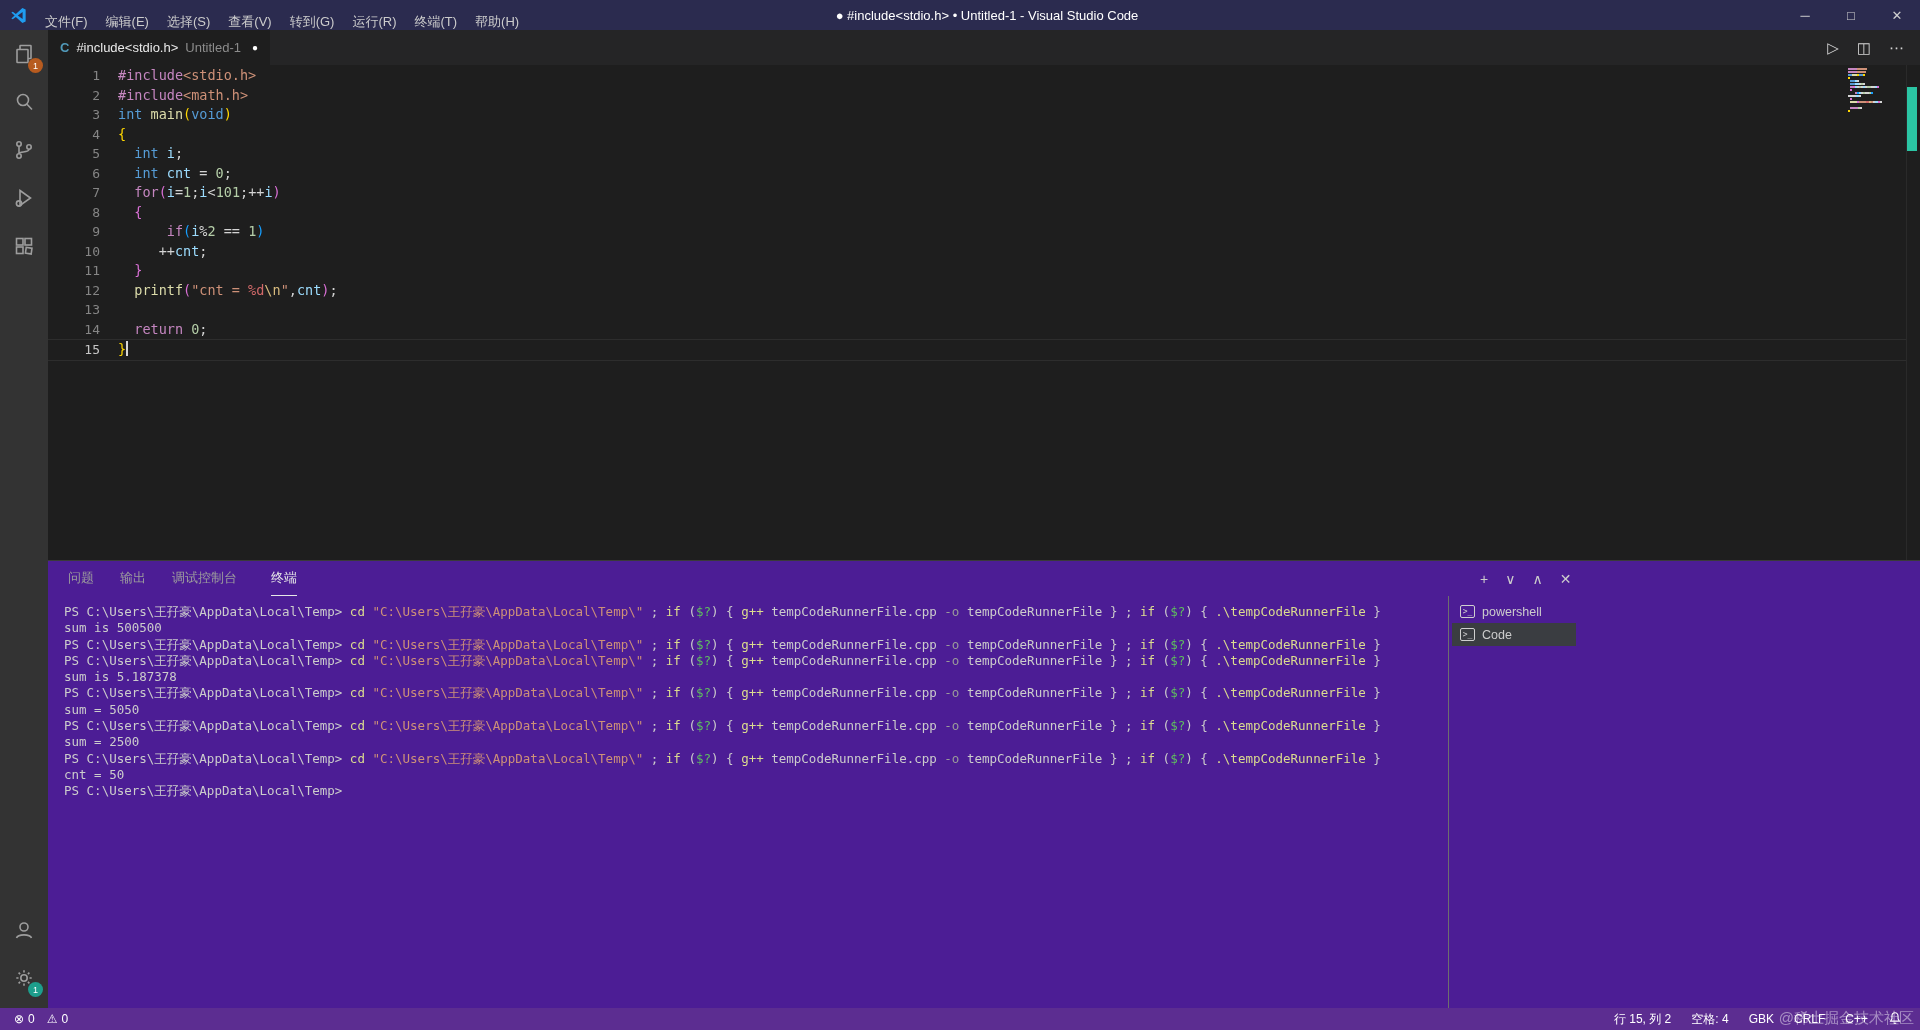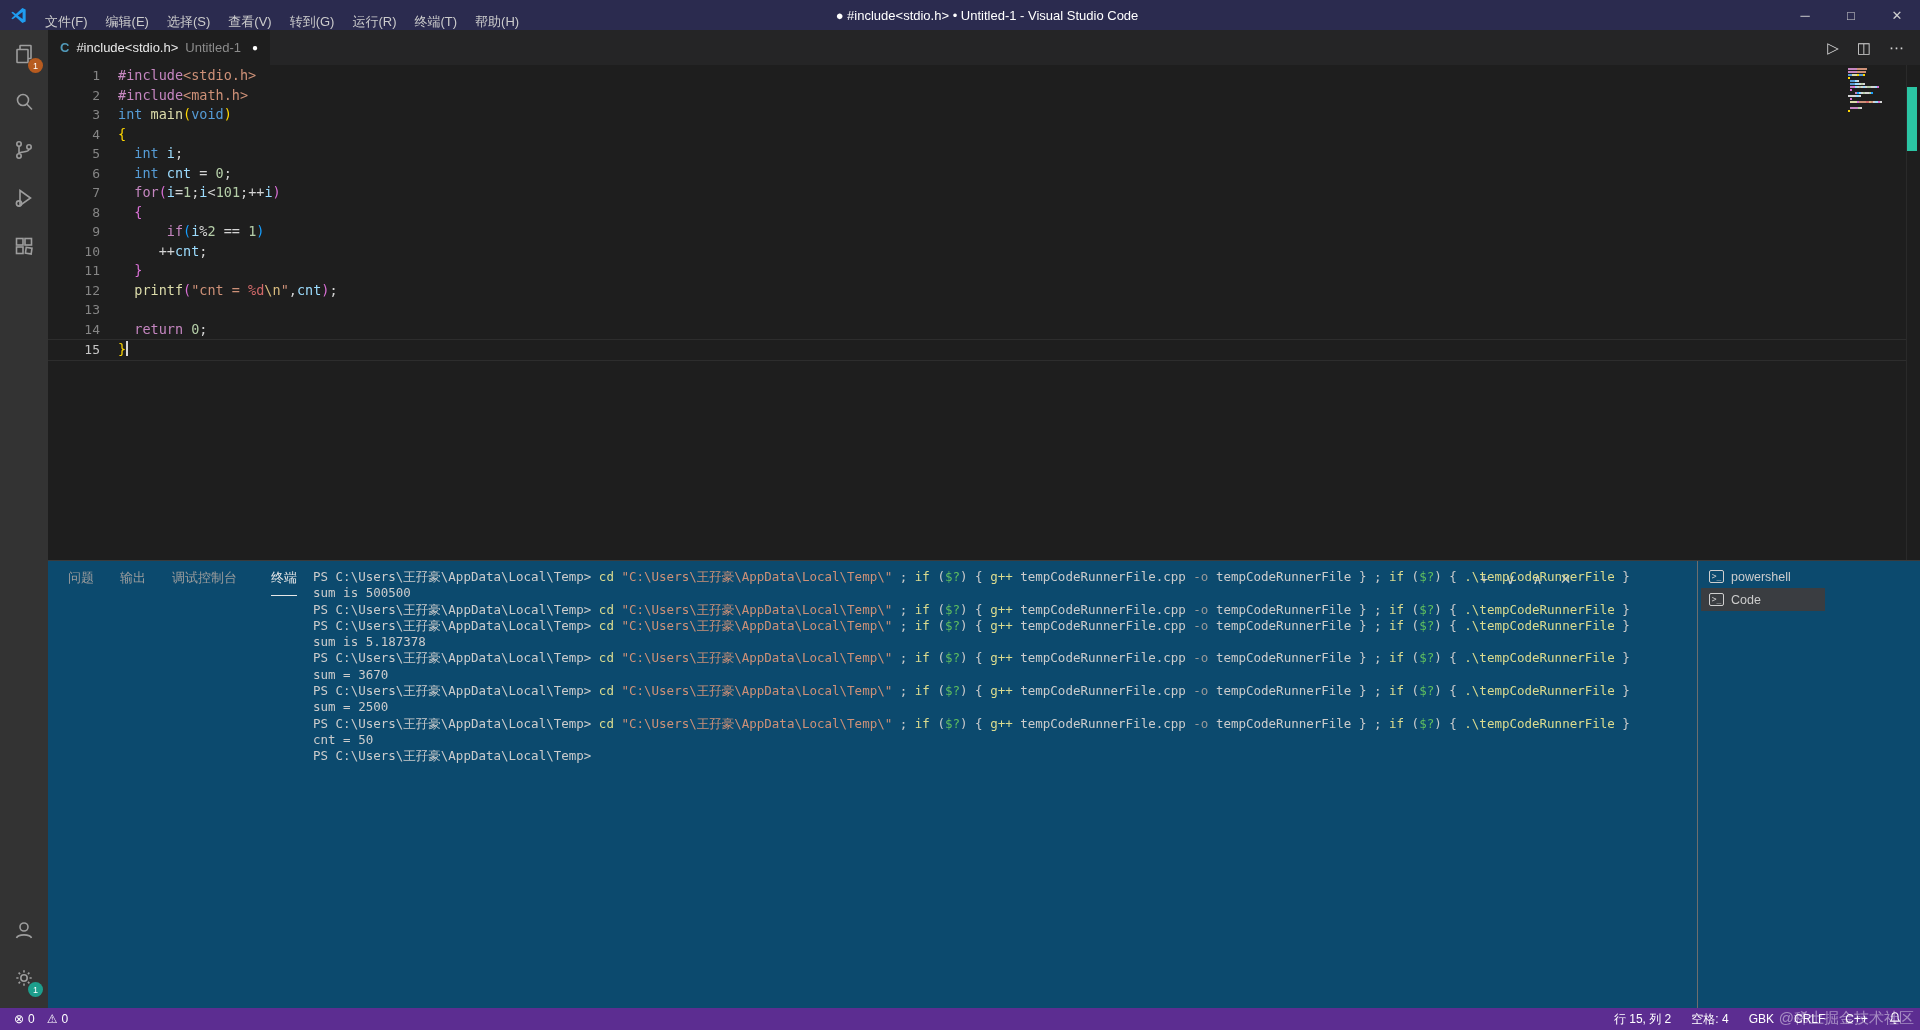--- a/index.html
+++ b/index.html
@@ -55,21 +55,21 @@
   .c-str { color:#ce9178; } .c-esc { color:#d7ba7d; } .c-fmt { color:#d16969; }
   .c-b1 { color:#ffd700; } .c-b2 { color:#da70d6; } .c-b3 { color:#179fff; }
 
   .minimap { position:absolute; top:3px; right:20px; width:52px; }
   .mm-line { height:2px; margin-bottom:1px; display:flex; }
   .mm-line span { height:2px; display:inline-block; }
   .overview-marker { position:absolute; right:3px; top:22px; width:10px; height:64px; background:#2bc5a4; }
   .scroll-track { position:absolute; right:0; top:0; bottom:0; width:14px; border-left:1px solid #2a2a2a; }
 
   
-  .panel { height:448px; flex:none; border-top:1px solid #3a3a3a; display:flex; flex-direction:row; position:relative; background:#0c4a6e; }
+  .panel { height:448px; flex:none; border-top:1px solid #3a3a3a; display:flex; flex-direction:column; position:relative; background:#4c1d95; }
   .panel-tabs { height:35px; display:flex; align-items:stretch; padding-left:20px; gap:26px; font-size:13px; color:#9d9d9d; flex:none; }
   .panel-tab { display:flex; align-items:center; border-bottom:1px solid transparent; }
   .panel-tab.active { color:#e7e7e7; border-color:#e7e7e7;margin-left:8px; }
   .panel-actions { position:absolute; top:0; left:1432px; height:35px; display:flex; align-items:center; gap:17px;
                    color:#cccccc; font-size:14px; }
   .panel-body { flex:1; position:relative; }
   .terminal { position:absolute; left:0; top:8px; width:1400px; padding-left:16px;
               font-family:"DejaVu Sans Mono", monospace; font-size:12.5px; line-height:16.3px; color:#cccccc; }
   .tline { white-space:pre; }
   .t-def { color:#cccccc; } .t-cmd { color:#dcdc8f; } .t-str { color:#ce9178; }
@@ -322,21 +322,21 @@
           <span>✕</span>
         </div>
       <div class="panel-body">
         <div class="terminal" id="terminal">
             <div class="tline"><span class="t-def">PS C:\Users\王孖豪\AppData\Local\Temp&gt; </span><span class="t-cmd">cd</span><span class="t-def"> </span><span class="t-str">"C:\Users\王孖豪\AppData\Local\Temp\"</span><span class="t-def"> ; </span><span class="t-cmd">if</span><span class="t-def"> (</span><span class="t-var">$?</span><span class="t-def">) { </span><span class="t-cmd">g++</span><span class="t-def"> tempCodeRunnerFile.cpp </span><span class="t-param">-o</span><span class="t-def"> tempCodeRunnerFile </span><span class="t-def">} ; </span><span class="t-cmd">if</span><span class="t-def"> (</span><span class="t-var">$?</span><span class="t-def">) { </span><span class="t-cmd">.\tempCodeRunnerFile</span><span class="t-def"> }</span></div>
             <div class="tline"><span class="t-def">sum is 500500</span></div>
             <div class="tline"><span class="t-def">PS C:\Users\王孖豪\AppData\Local\Temp&gt; </span><span class="t-cmd">cd</span><span class="t-def"> </span><span class="t-str">"C:\Users\王孖豪\AppData\Local\Temp\"</span><span class="t-def"> ; </span><span class="t-cmd">if</span><span class="t-def"> (</span><span class="t-var">$?</span><span class="t-def">) { </span><span class="t-cmd">g++</span><span class="t-def"> tempCodeRunnerFile.cpp </span><span class="t-param">-o</span><span class="t-def"> tempCodeRunnerFile </span><span class="t-def">} ; </span><span class="t-cmd">if</span><span class="t-def"> (</span><span class="t-var">$?</span><span class="t-def">) { </span><span class="t-cmd">.\tempCodeRunnerFile</span><span class="t-def"> }</span></div>
             <div class="tline"><span class="t-def">PS C:\Users\王孖豪\AppData\Local\Temp&gt; </span><span class="t-cmd">cd</span><span class="t-def"> </span><span class="t-str">"C:\Users\王孖豪\AppData\Local\Temp\"</span><span class="t-def"> ; </span><span class="t-cmd">if</span><span class="t-def"> (</span><span class="t-var">$?</span><span class="t-def">) { </span><span class="t-cmd">g++</span><span class="t-def"> tempCodeRunnerFile.cpp </span><span class="t-param">-o</span><span class="t-def"> tempCodeRunnerFile </span><span class="t-def">} ; </span><span class="t-cmd">if</span><span class="t-def"> (</span><span class="t-var">$?</span><span class="t-def">) { </span><span class="t-cmd">.\tempCodeRunnerFile</span><span class="t-def"> }</span></div>
             <div class="tline"><span class="t-def">sum is 5.187378</span></div>
             <div class="tline"><span class="t-def">PS C:\Users\王孖豪\AppData\Local\Temp&gt; </span><span class="t-cmd">cd</span><span class="t-def"> </span><span class="t-str">"C:\Users\王孖豪\AppData\Local\Temp\"</span><span class="t-def"> ; </span><span class="t-cmd">if</span><span class="t-def"> (</span><span class="t-var">$?</span><span class="t-def">) { </span><span class="t-cmd">g++</span><span class="t-def"> tempCodeRunnerFile.cpp </span><span class="t-param">-o</span><span class="t-def"> tempCodeRunnerFile </span><span class="t-def">} ; </span><span class="t-cmd">if</span><span class="t-def"> (</span><span class="t-var">$?</span><span class="t-def">) { </span><span class="t-cmd">.\tempCodeRunnerFile</span><span class="t-def"> }</span></div>
-            <div class="tline"><span class="t-def">sum = 3670</span></div>
+            <div class="tline"><span class="t-def">sum = 5050</span></div>
             <div class="tline"><span class="t-def">PS C:\Users\王孖豪\AppData\Local\Temp&gt; </span><span class="t-cmd">cd</span><span class="t-def"> </span><span class="t-str">"C:\Users\王孖豪\AppData\Local\Temp\"</span><span class="t-def"> ; </span><span class="t-cmd">if</span><span class="t-def"> (</span><span class="t-var">$?</span><span class="t-def">) { </span><span class="t-cmd">g++</span><span class="t-def"> tempCodeRunnerFile.cpp </span><span class="t-param">-o</span><span class="t-def"> tempCodeRunnerFile </span><span class="t-def">} ; </span><span class="t-cmd">if</span><span class="t-def"> (</span><span class="t-var">$?</span><span class="t-def">) { </span><span class="t-cmd">.\tempCodeRunnerFile</span><span class="t-def"> }</span></div>
             <div class="tline"><span class="t-def">sum = 2500</span></div>
             <div class="tline"><span class="t-def">PS C:\Users\王孖豪\AppData\Local\Temp&gt; </span><span class="t-cmd">cd</span><span class="t-def"> </span><span class="t-str">"C:\Users\王孖豪\AppData\Local\Temp\"</span><span class="t-def"> ; </span><span class="t-cmd">if</span><span class="t-def"> (</span><span class="t-var">$?</span><span class="t-def">) { </span><span class="t-cmd">g++</span><span class="t-def"> tempCodeRunnerFile.cpp </span><span class="t-param">-o</span><span class="t-def"> tempCodeRunnerFile </span><span class="t-def">} ; </span><span class="t-cmd">if</span><span class="t-def"> (</span><span class="t-var">$?</span><span class="t-def">) { </span><span class="t-cmd">.\tempCodeRunnerFile</span><span class="t-def"> }</span></div>
             <div class="tline"><span class="t-def">cnt = 50</span></div>
             <div class="tline"><span class="t-def">PS C:\Users\王孖豪\AppData\Local\Temp&gt;</span></div>
           </div>
         <div class="term-sash"></div>
         <div class="term-list" id="termList">
             <div class="term-item">
               <span class="ticon">&gt;_</span>

